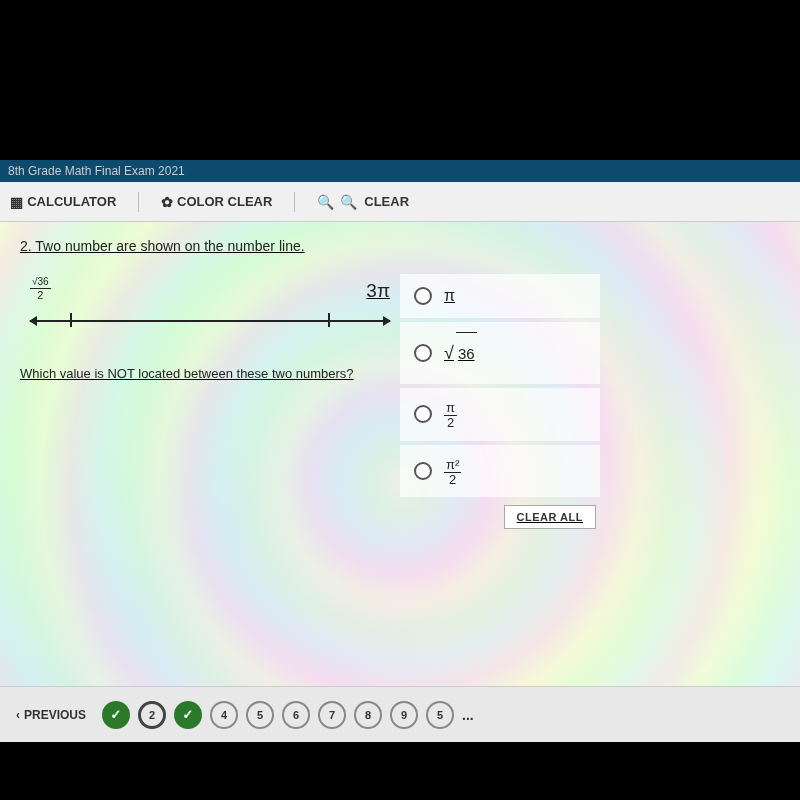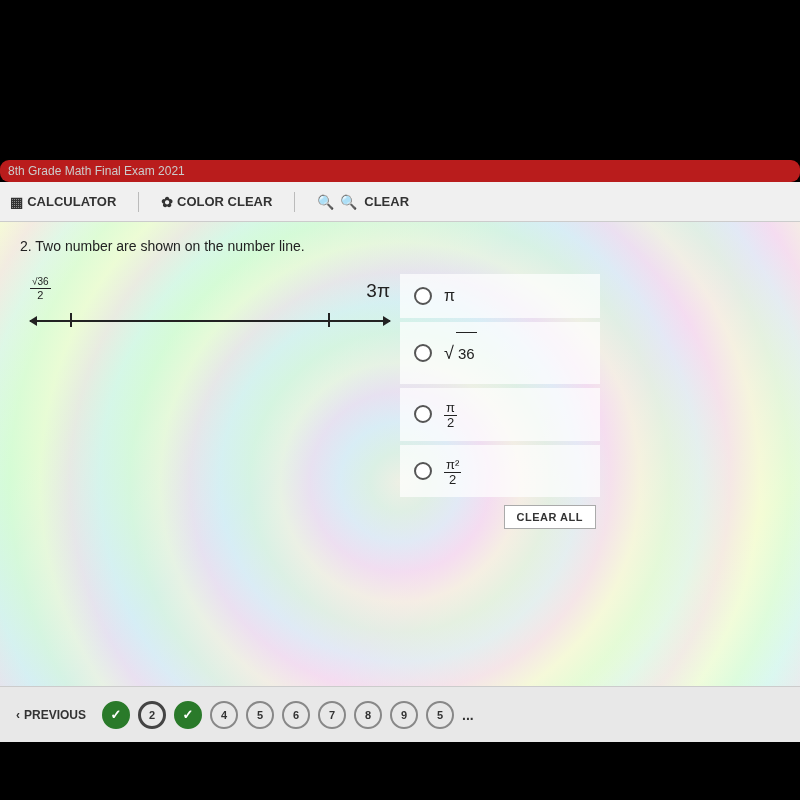--- a/index.html
+++ b/index.html
@@ -8,26 +8,25 @@
       width: 800px;
       height: 800px;
       font-family: Arial, sans-serif;
       overflow: hidden;
     }
     .top-black {
       background: #000;
       height: 160px;
     }
     .title-bar {
-      background: #b91c1c;
+      background: #0c4a6e;
       color: #ccc;
       font-size: 12px;
       padding: 4px 8px;
       height: 22px;
-      border-radius: 9px;
     }
     .toolbar {
       background: #f0f0f0;
       display: flex;
       align-items: center;
       padding: 6px 10px;
       gap: 16px;
       border-bottom: 1px solid #ccc;
       height: 40px;
     }
@@ -61,20 +60,21 @@
         rgba(200,255,200,0.4) 20%,
         rgba(200,220,255,0.4) 40%,
         rgba(255,200,255,0.4) 60%,
         rgba(255,255,200,0.4) 80%,
         rgba(200,255,255,0.4) 100%
       );
       background-color: #e8f8e8;
       min-height: 520px;
       padding: 16px 20px;
       position: relative;
+      text-decoration: underline;
     }
     
     .main-content::before {
       content: '';
       position: absolute;
       top: 0; left: 0; right: 0; bottom: 0;
       background: repeating-radial-gradient(
         circle at 50% 50%,
         rgba(255,255,200,0.3) 0px,
         rgba(200,255,200,0.3) 30px,
@@ -370,20 +370,21 @@
           </div>
           <div class="number-line">
             <div class="number-line-arrow">
               <div class="arrow-left"></div>
               <div class="arrow-right"></div>
             </div>
             <div class="tick-left"></div>
             <div class="tick-right"></div>
           </div>
         </div>
+        <div class="which-value-text">Which value is NOT located between these two numbers?</div>
       </div>
 
       <div class="right-panel">
 
         <div class="answer-option">
           <div class="radio-circle"></div>
           <span class="option-label">π</span>
         </div>
 
         <div class="answer-option">

